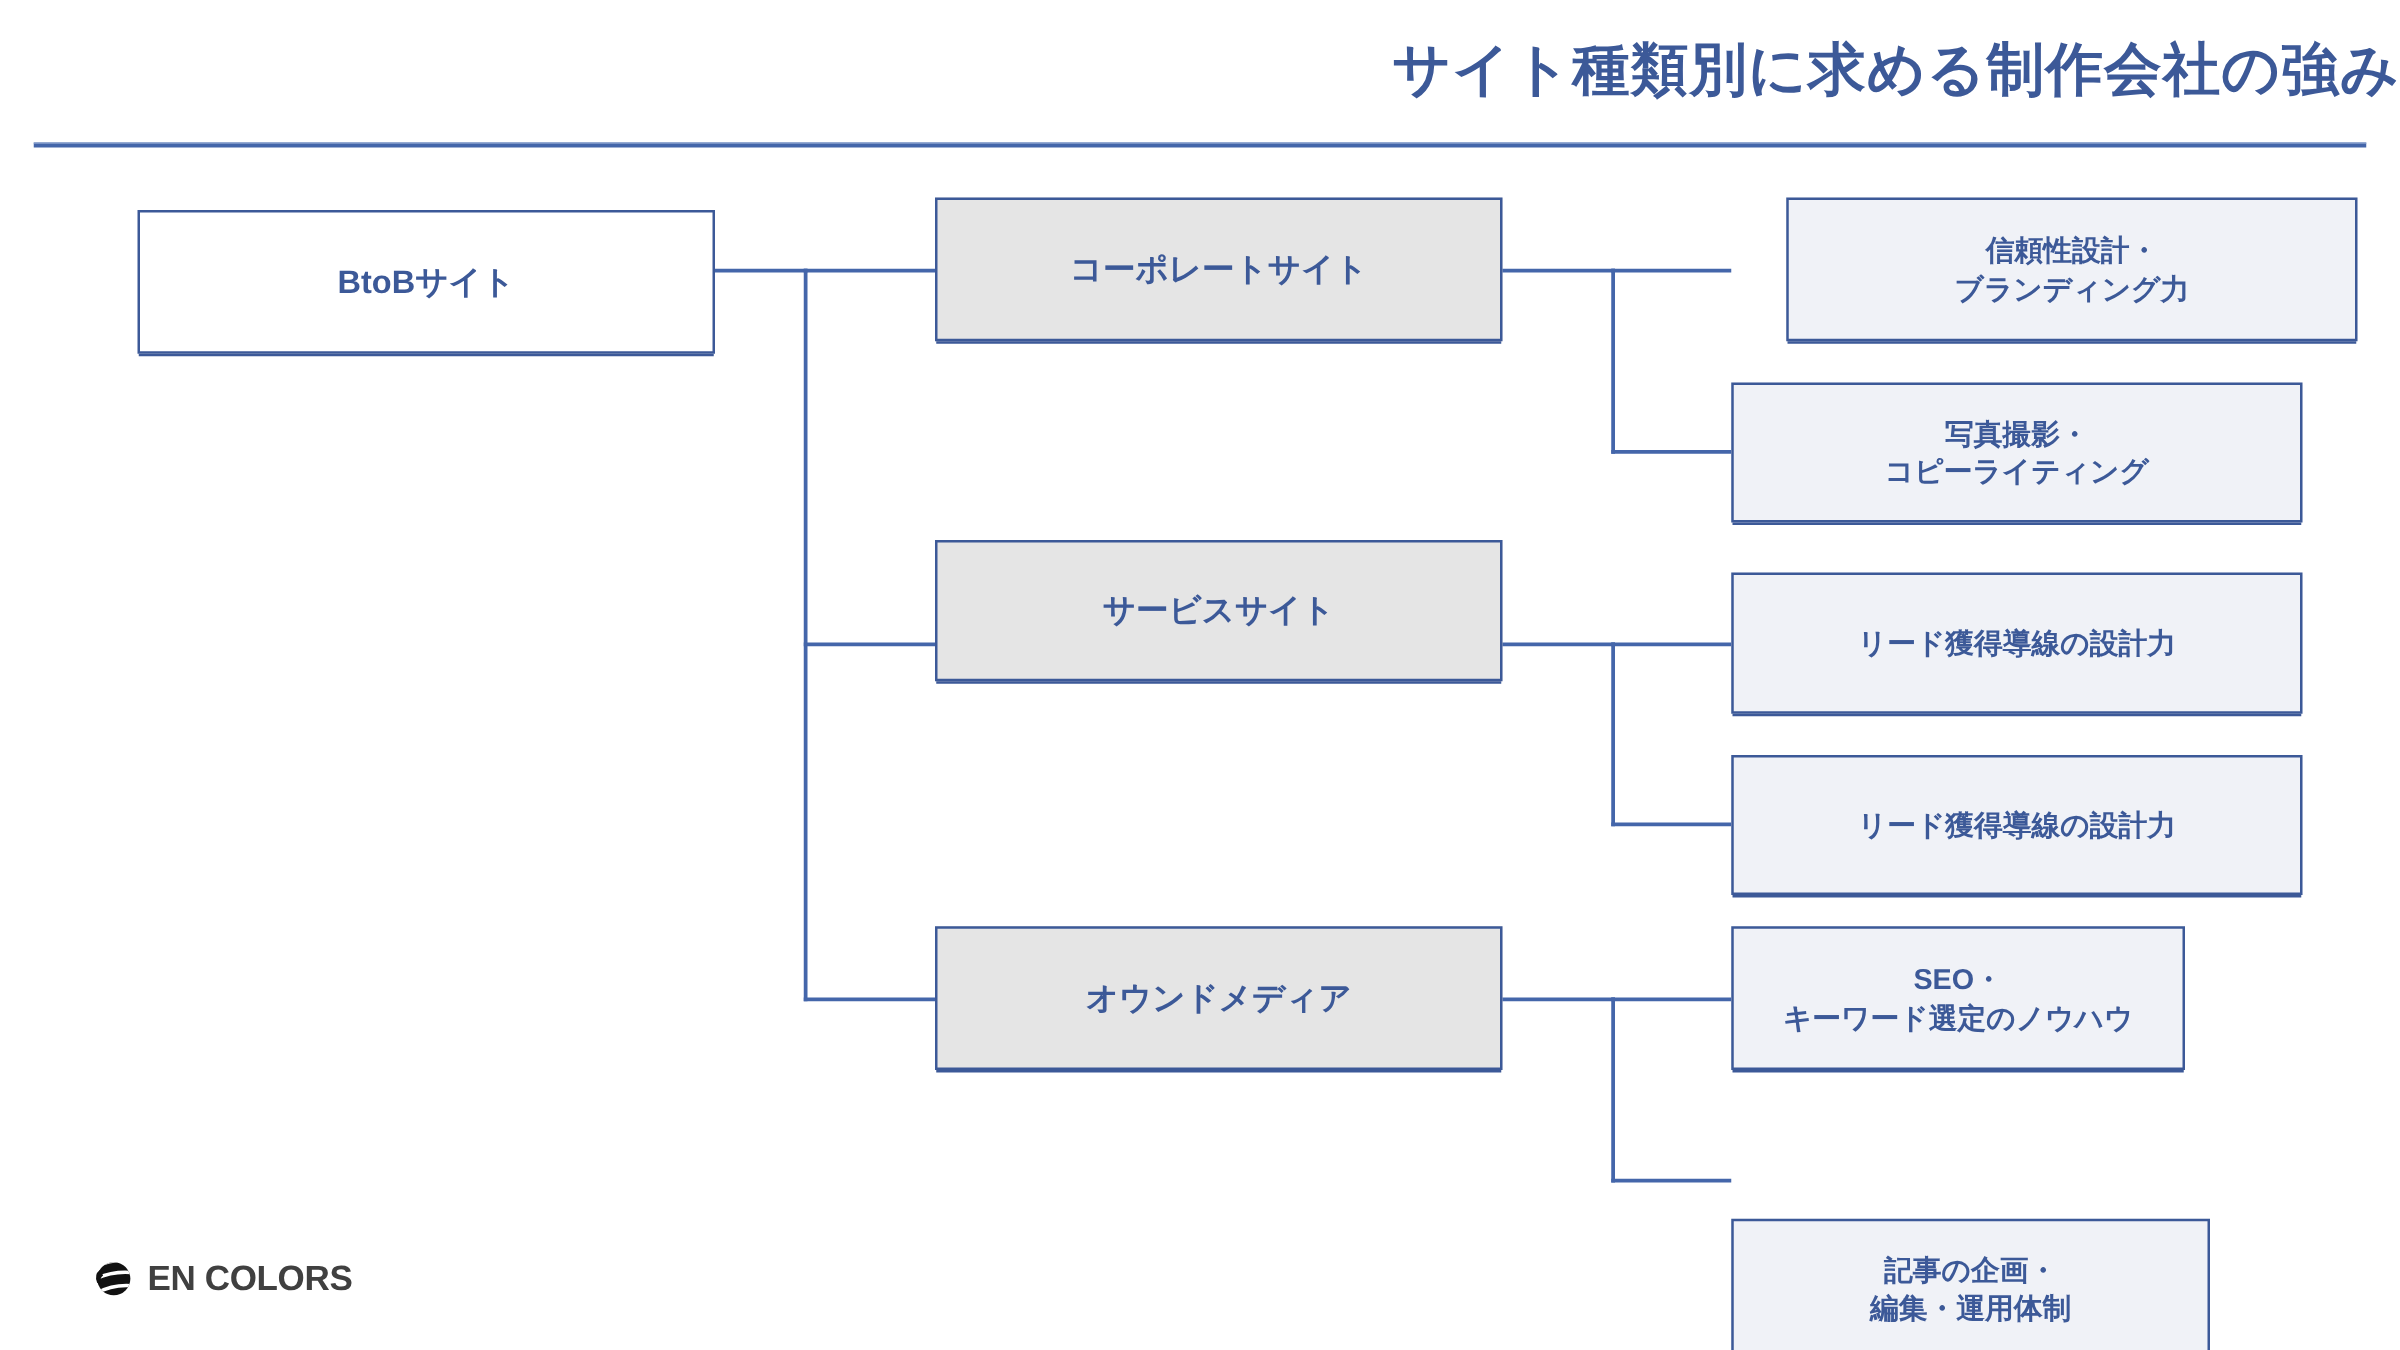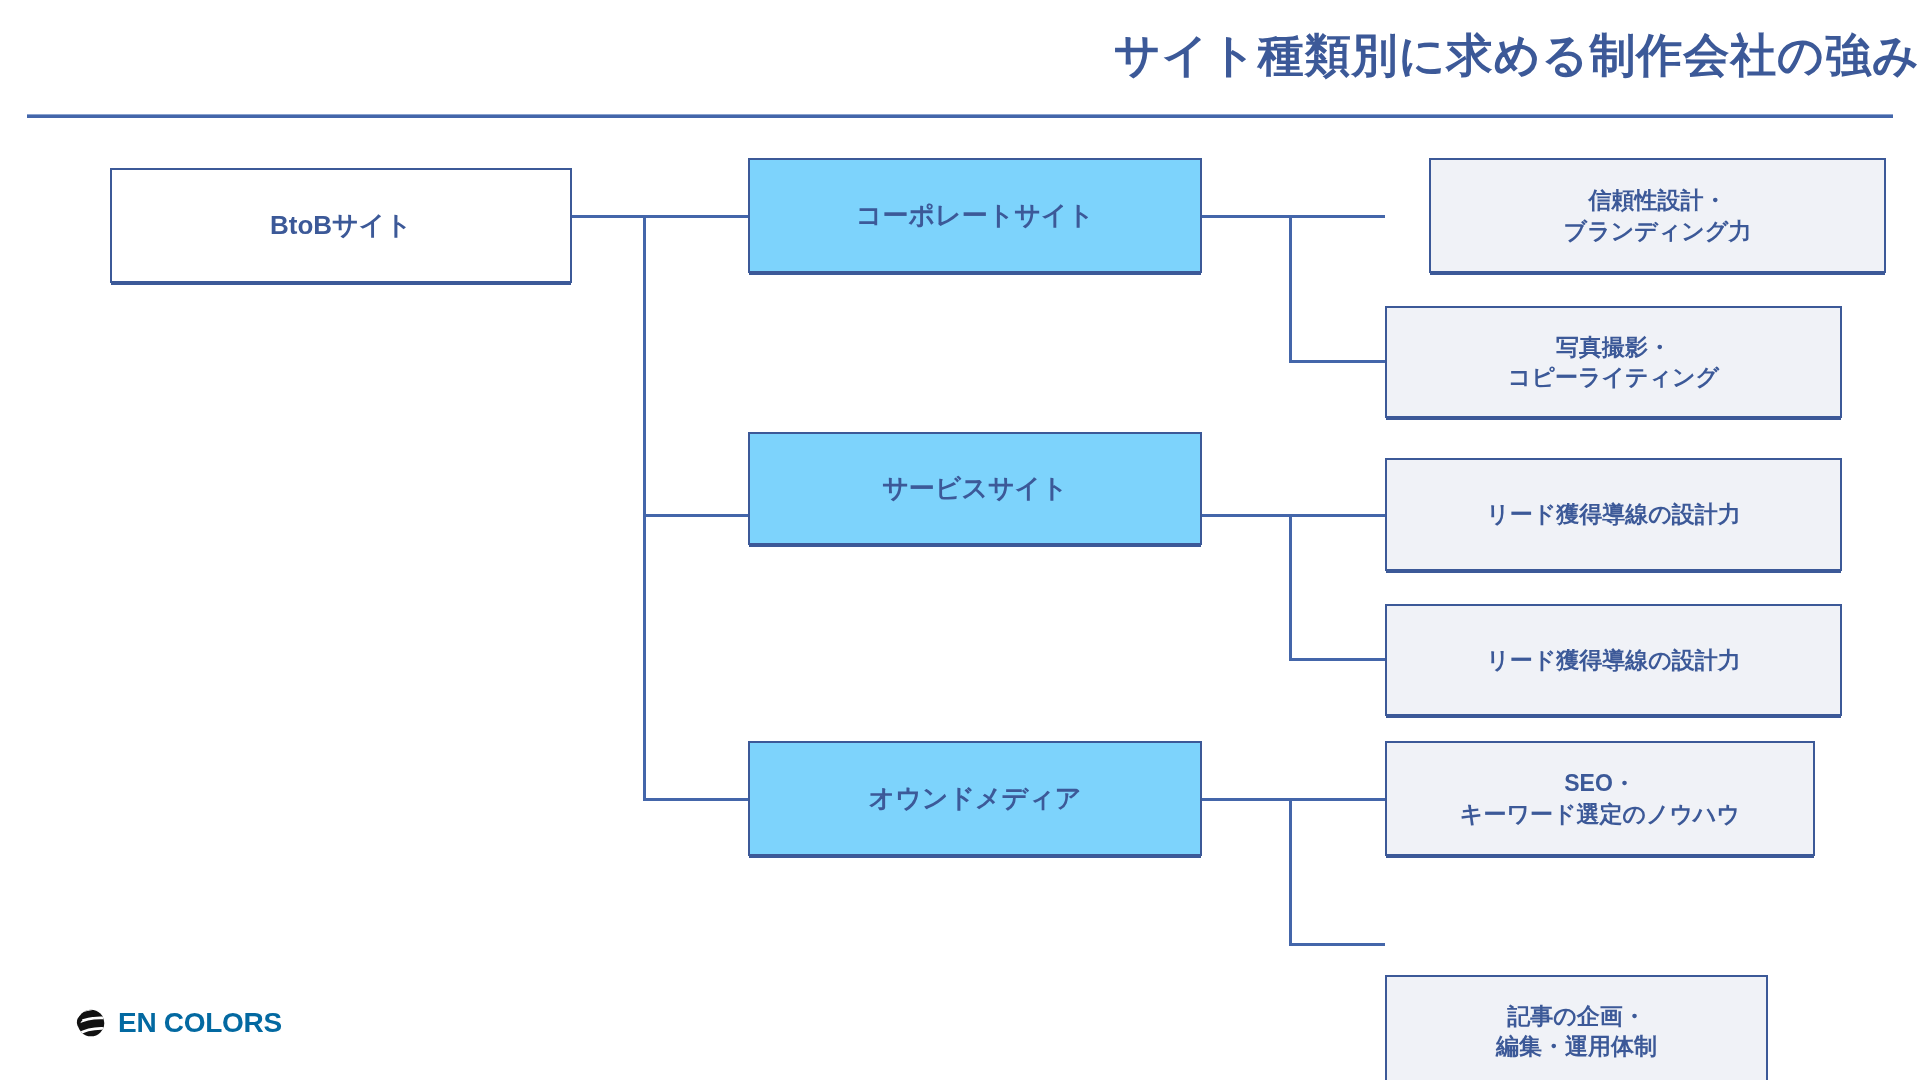--- a/index.html
+++ b/index.html
@@ -58,21 +58,21 @@
     font-weight: 700;
     line-height: 1.32;
     padding: 4px 10px;
     box-shadow: 0 3px 0 -1px #3c5998;
   }
   .node.level1 {
     background: #ffffff;
     font-size: 26px;
   }
   .node.level2 {
-    background: #7dd3fc;
+    background: #e5e5e5;
     font-size: 26px;
   }
   .node.level3 {
     background: #f0f2f7;
     font-size: 23px;
   }
   .node span { display: block; white-space: pre-line; }
 
   
   .conn {
@@ -92,21 +92,21 @@
     gap: 10px;
   }
   .logo-mark {
     width: 34px;
     height: 34px;
     flex: 0 0 auto;
   }
   .logo-text {
     font-size: 28px;
     font-weight: 700;
-    color: #0369a1;
+    color: #404040;
     letter-spacing: -0.01em;
     line-height: 1;
   }
 </style>
 </head>
 <body>
 
 <div class="slide">
 
   <div class="title">サイト種類別に求める制作会社の強み</div>
@@ -164,21 +164,21 @@
   </div>
 
   <div class="node level3" style="left:1385px; top:458px; width:457px; height:113px;">
     <span>リード獲得導線の設計力</span>
   </div>
 
   <div class="node level3" style="left:1385px; top:604px; width:457px; height:112px;">
     <span>リード獲得導線の設計力</span>
   </div>
 
-  <div class="node level3" style="left:1385px; top:741px; width:430px; height:115px;">
+  <div class="node level3" style="left:1385px; top:741px; width:363px; height:115px;">
     <span>SEO・
 キーワード選定のノウハウ</span>
   </div>
 
   <div class="node level3" style="left:1385px; top:928px; width:383px; height:112px;margin-top:47px;">
     <span>記事の企画・
 編集・運用体制</span>
   </div>
 
   <div class="logo">

